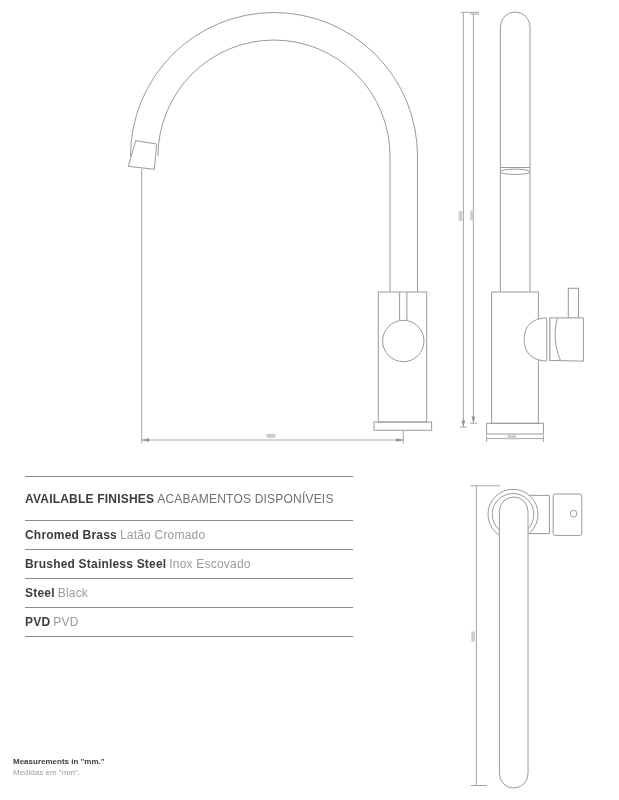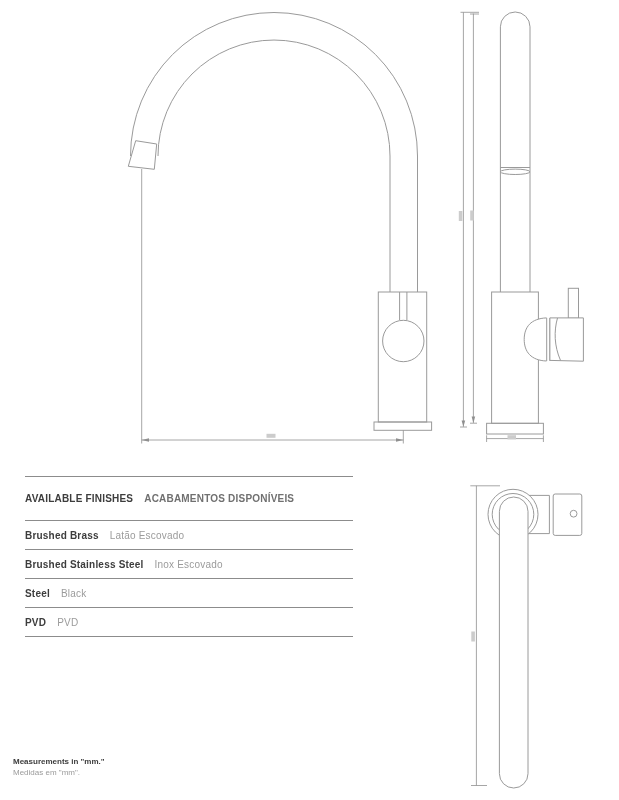--- a/index.html
+++ b/index.html
@@ -7,26 +7,26 @@
         font-family:"Liberation Sans","DejaVu Sans",sans-serif;-webkit-font-smoothing:antialiased;}
   svg{position:absolute;left:0;top:0;}
   .stroke{fill:none;stroke:#9a9a9a;stroke-width:1;}
   .stroke-fill{fill:#ffffff;stroke:#9a9a9a;stroke-width:1;}
   .dim{fill:none;stroke:#8f8f8f;stroke-width:0.8;}
   .dim-arrow{fill:#8f8f8f;stroke:none;}
   .smudge{fill:#cccccc;stroke:none;}
 
   
   #finishes{position:absolute;left:25px;top:476px;width:328px;border-top:1px solid #8c8c8c;}
-  .fin-row{border-bottom:1px solid #8c8c8c;display:flex;align-items:center;gap:11px;
-           height:28px;font-size:10px;letter-spacing:0.2px;white-space:nowrap;}
+  .fin-row{border-bottom:1px solid #8c8c8c;display:flex;align-items:center;gap:3px;
+           height:28px;font-size:12px;letter-spacing:0.2px;white-space:nowrap;}
   .fin-row.header{height:43px;}
   .fin-en{font-weight:bold;color:#3d3d3d;}
   .fin-pt{color:#9b9b9b;}
-  .header .fin-pt{color:#707070;font-weight:bold;}
+  .header .fin-pt{color:#707070;}
 
   
   #footer{position:absolute;left:13px;top:756px;font-size:8px;line-height:11px;}
   #footer .f-en{font-weight:bold;color:#3d3d3d;}
   #footer .f-pt{color:#9b9b9b;}
 </style>
 </head>
 <body>
 
 <div id="page">
@@ -100,22 +100,22 @@
       <circle class="stroke" cx="573.6" cy="513.7" r="3.4"></circle>
     </g>
   </svg>
 
   <div id="finishes">
     <div class="fin-row header">
       <span class="fin-en">AVAILABLE FINISHES</span>
       <span class="fin-pt">ACABAMENTOS DISPONÍVEIS</span>
     </div>
     <div class="fin-row">
-      <span class="fin-en">Brushed Brass</span>
-      <span class="fin-pt">Latão Escovado</span>
+      <span class="fin-en">Chromed Brass</span>
+      <span class="fin-pt">Latão Cromado</span>
     </div>
     <div class="fin-row">
       <span class="fin-en">Brushed Stainless Steel</span>
       <span class="fin-pt">Inox Escovado</span>
     </div>
     <div class="fin-row">
       <span class="fin-en">Steel</span>
       <span class="fin-pt">Black</span>
     </div>
     <div class="fin-row">

